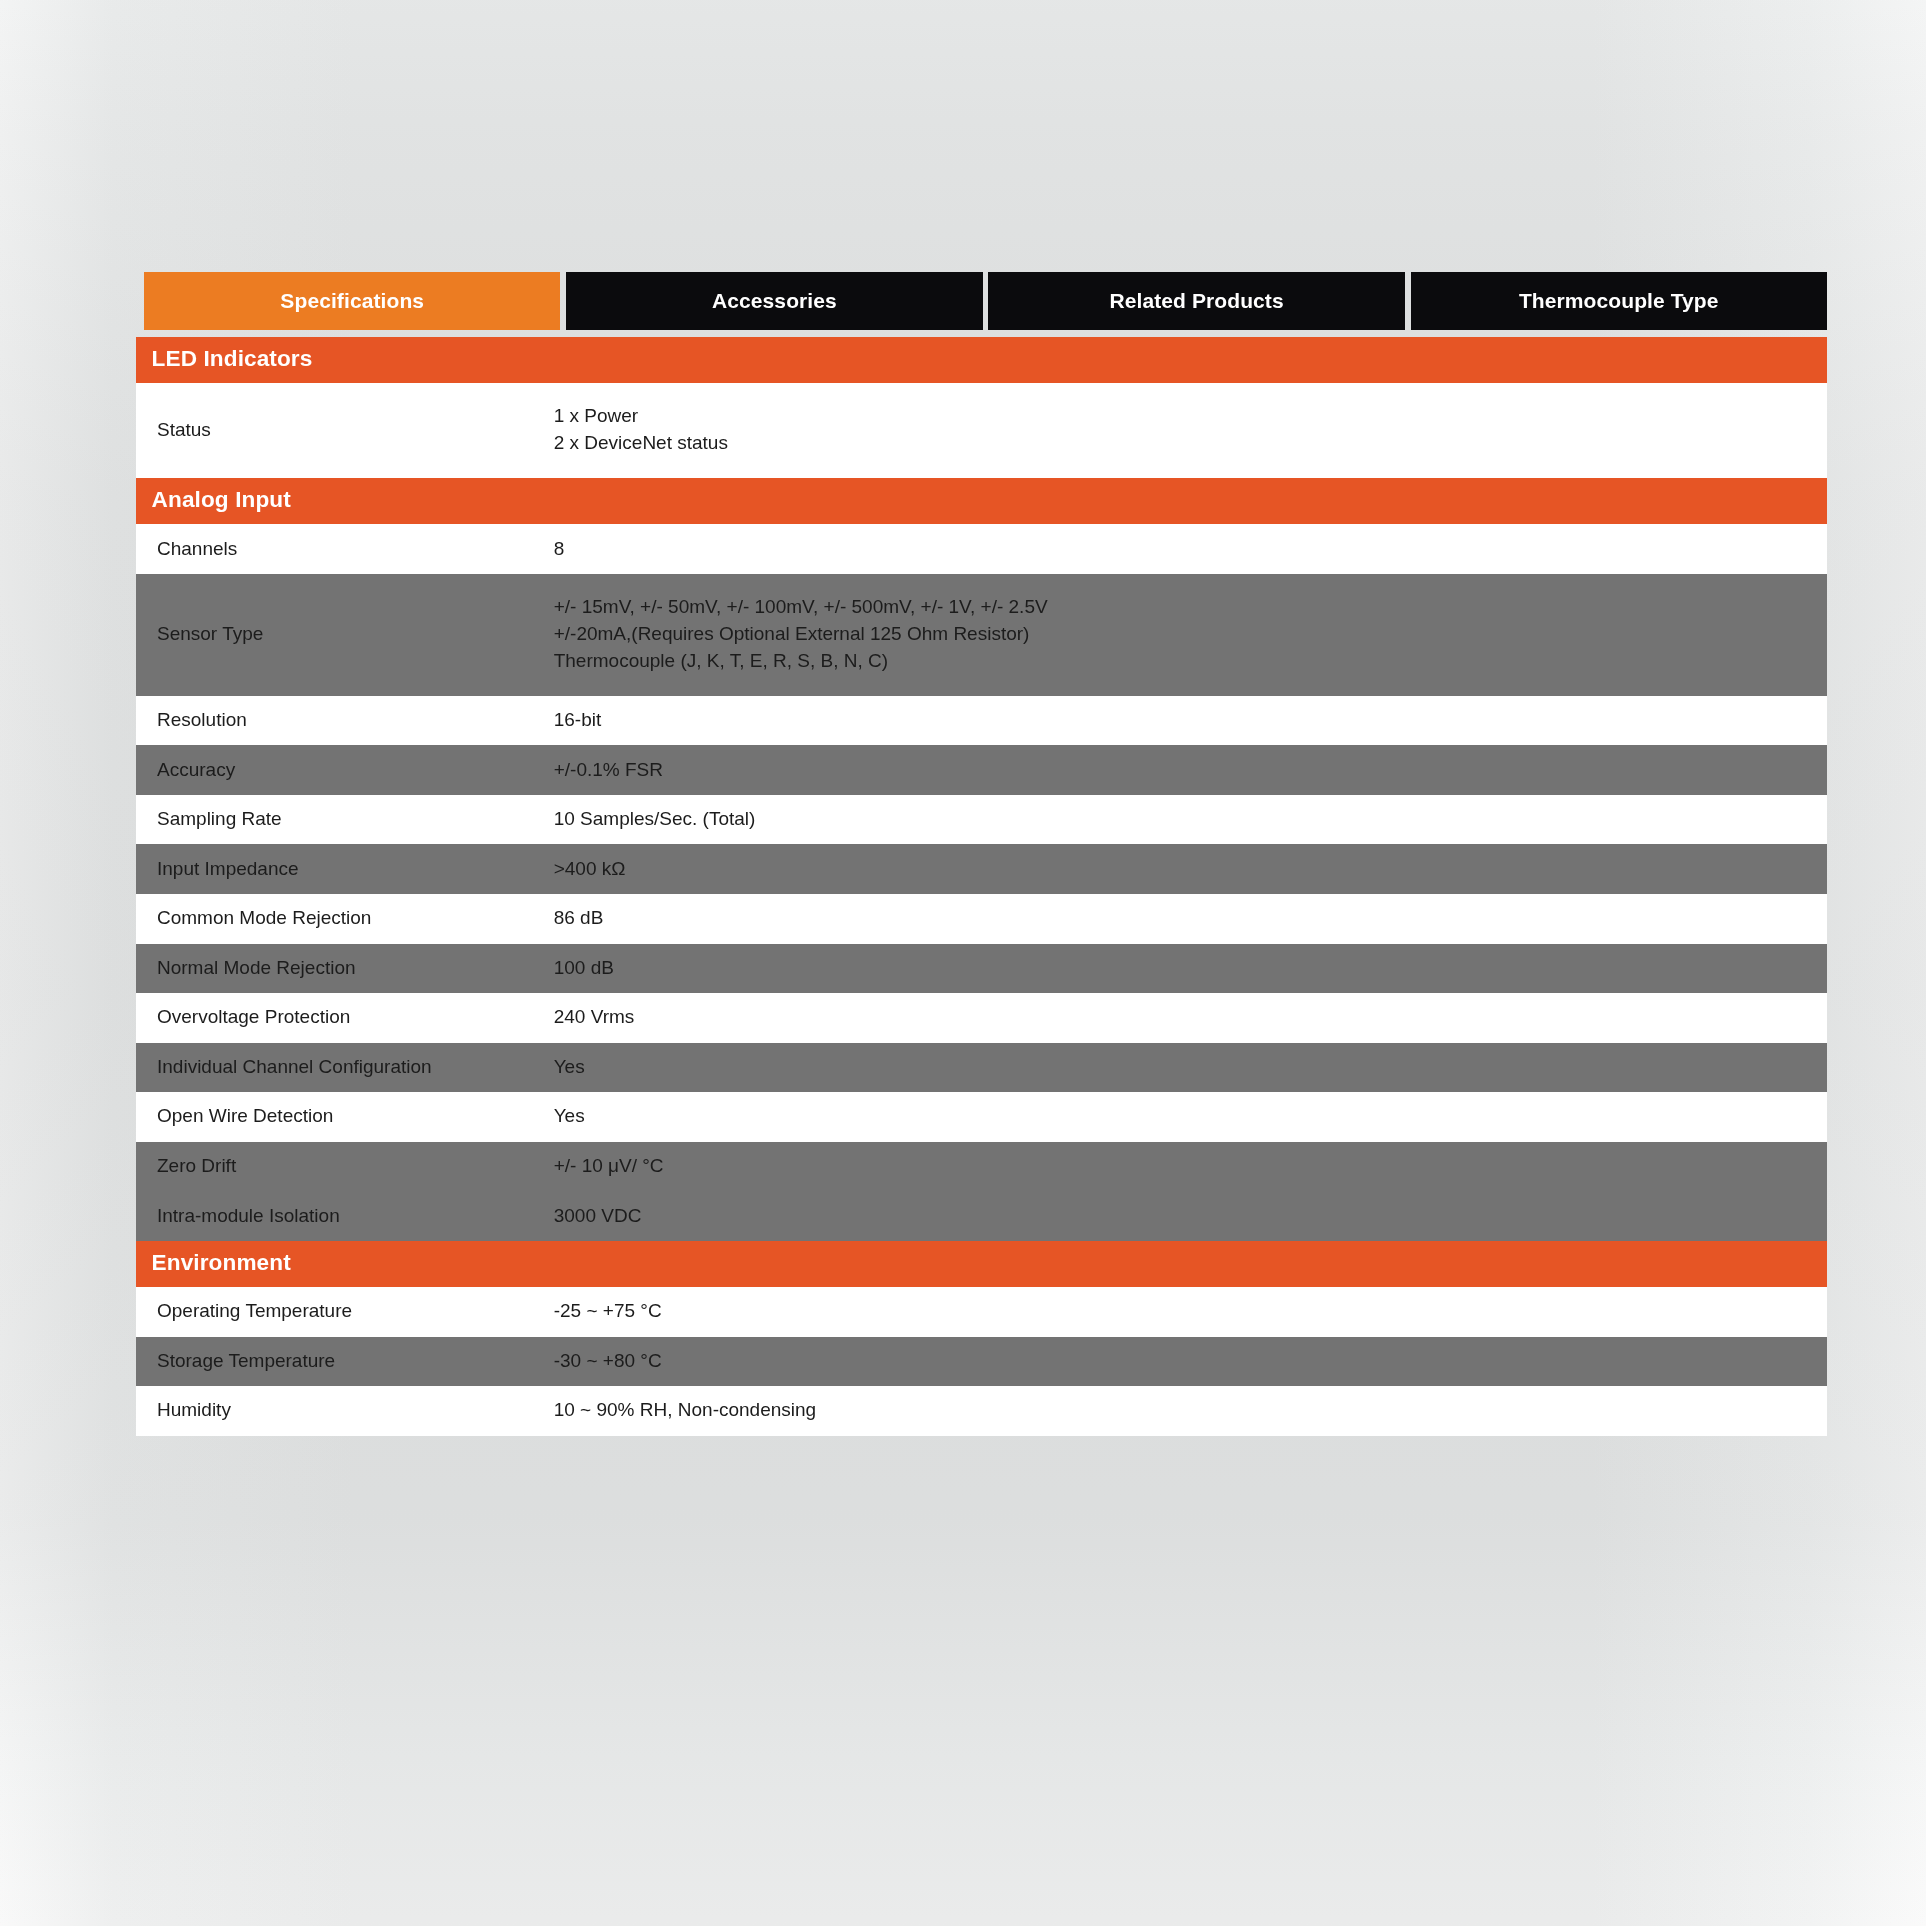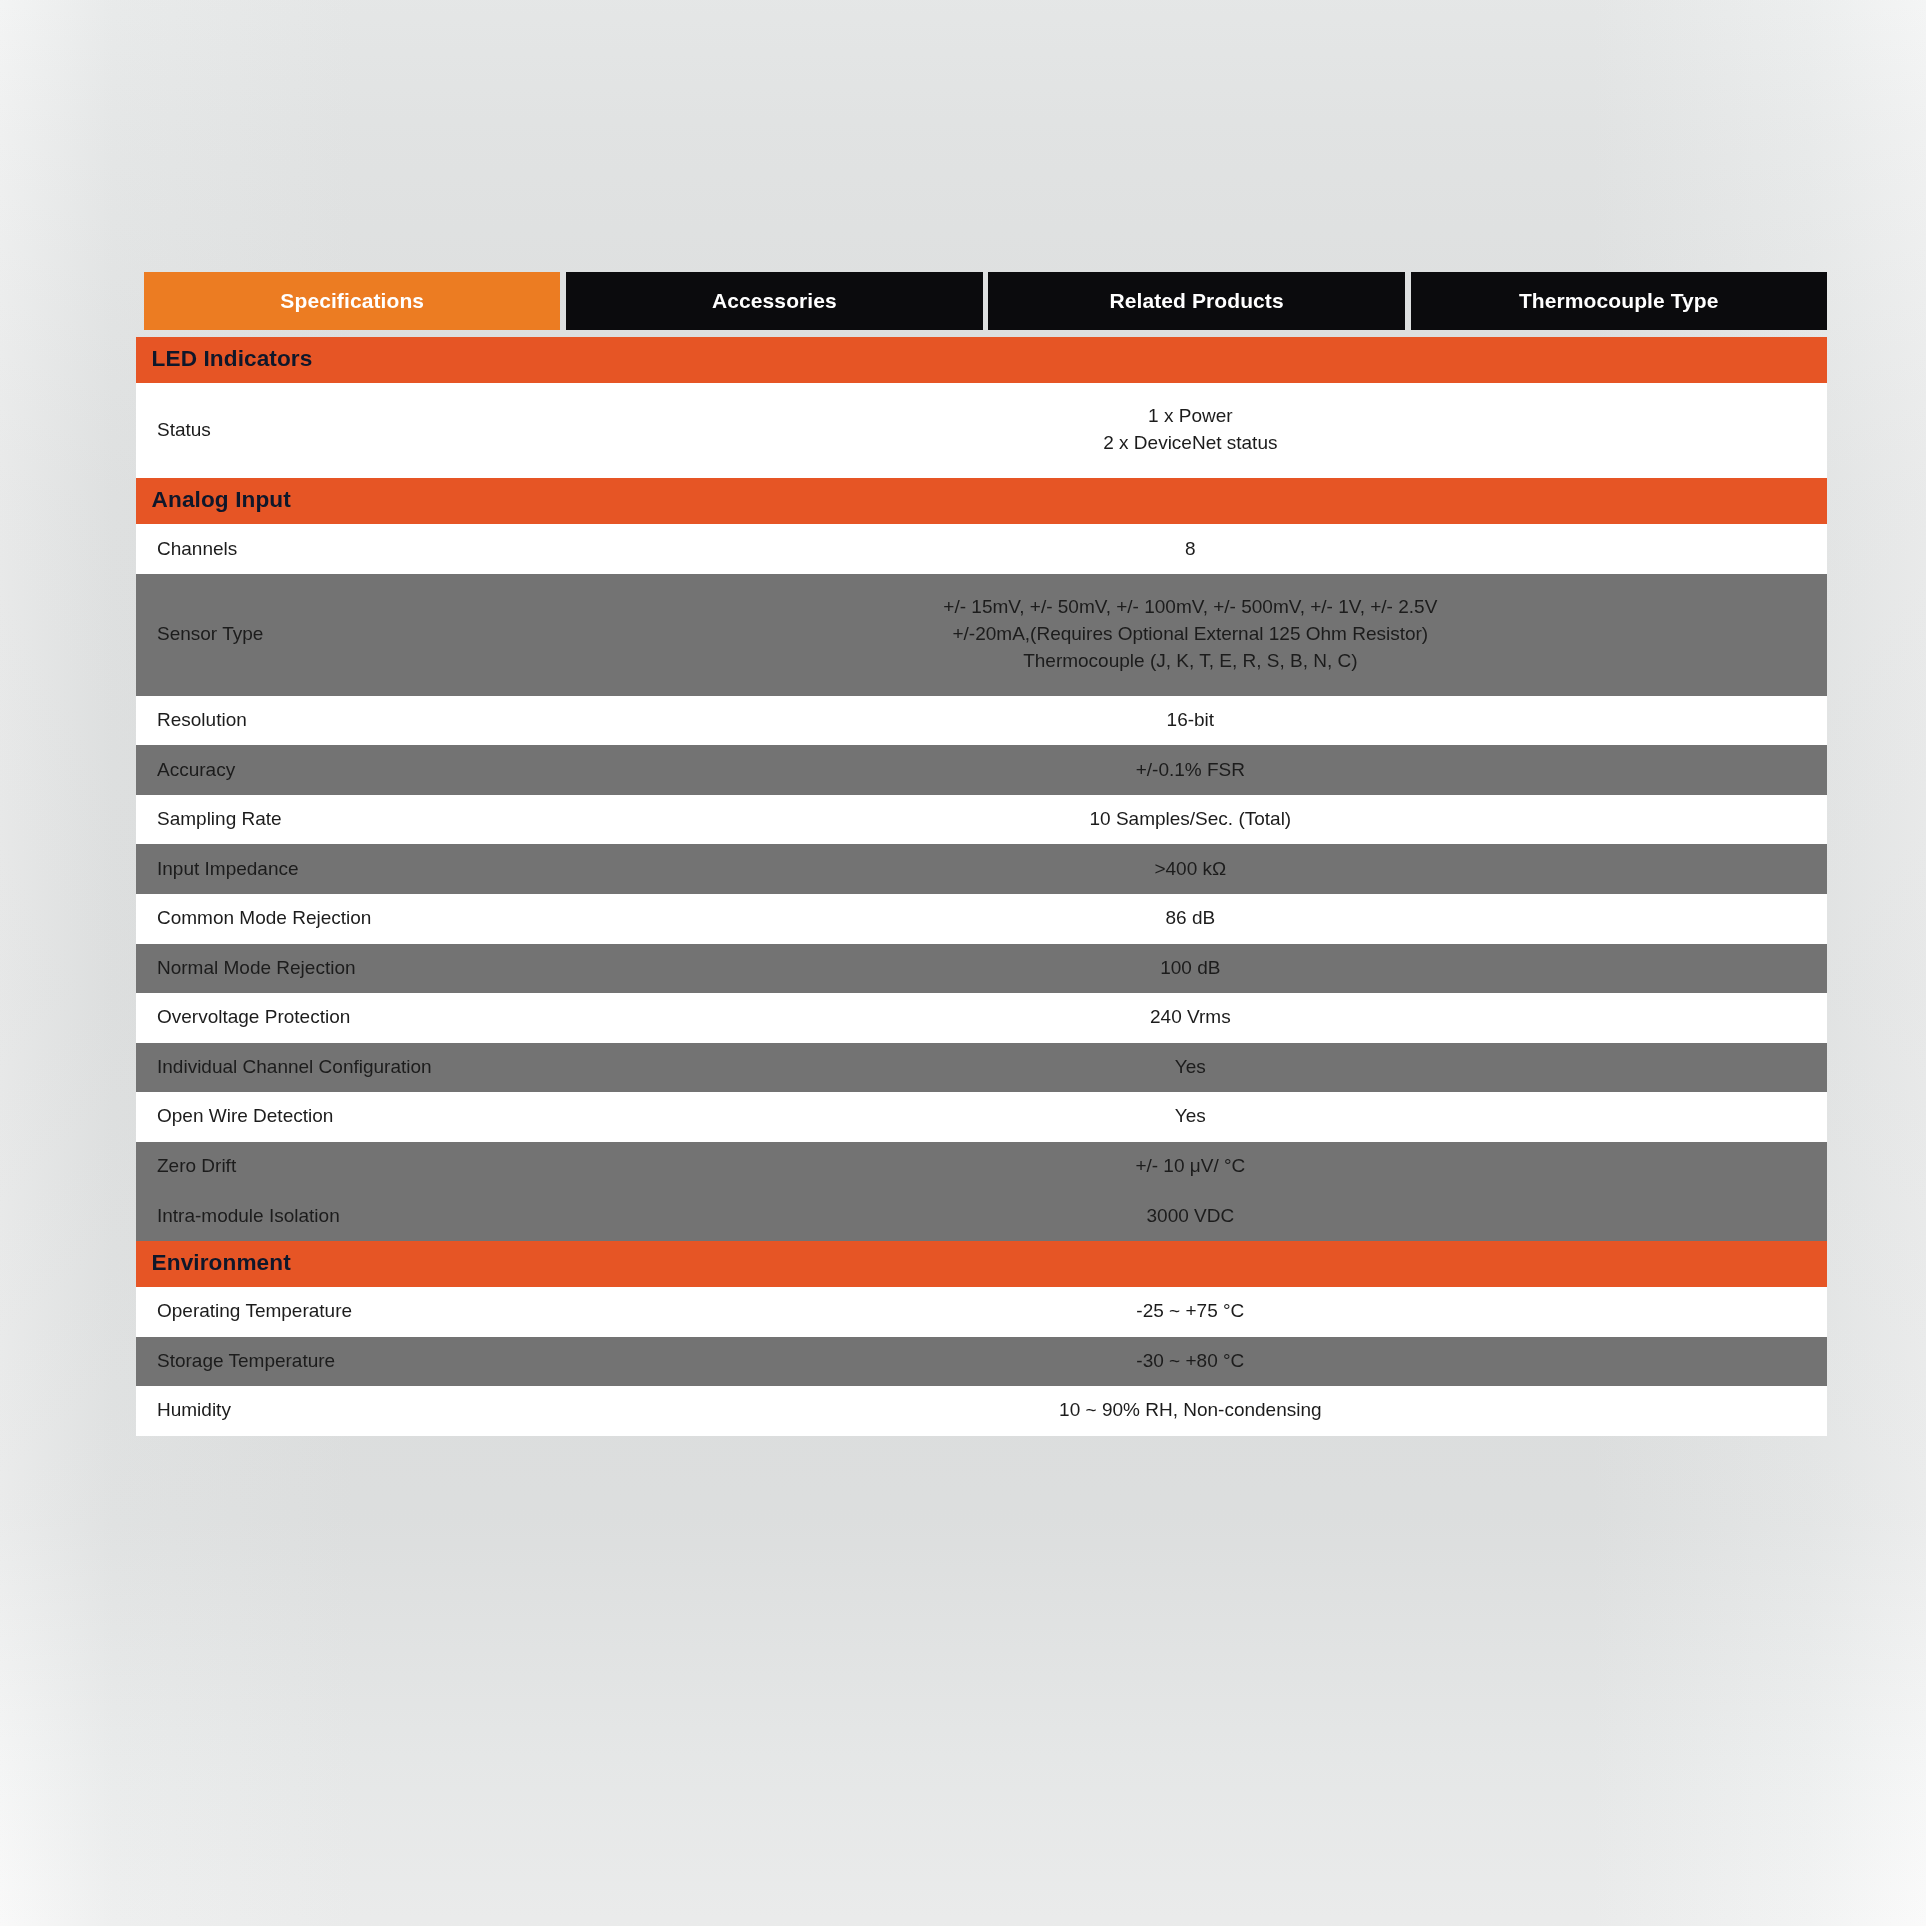--- a/index.html
+++ b/index.html
@@ -77,37 +77,37 @@
     border-collapse: collapse;
     margin-top: 7px;
     table-layout: fixed;
   }
 
   .spec-table col.c-label { width: 412px; }
   .spec-table col.c-value { width: auto; }
 
   .section-head td {
     background: #e65525;
-    color: #0f172a;
+    color: #ffffff;
     font-size: 22.6px;
     font-weight: bold;
     padding: 10px 0 11.3px 15.6px;
     letter-spacing: 0.1px;
     line-height: 1.1;
   }
 
   .spec-row td {
     font-size: 19px;
     color: #1c1c1c;
     line-height: 1.42;
     vertical-align: middle;
     padding: 11.3px 0;
   }
   .spec-row td.k { padding-left: 21px; }
-  .spec-row td.v { padding-left: 5.7px; text-align: center; }
+  .spec-row td.v { padding-left: 5.7px; }
 
   .spec-row.odd  td { background: #ffffff; }
   .spec-row.even td { background: #737373; }
 
   .spec-row.tall td { padding-top: 20px; padding-bottom: 21px; }
 
   .vline { display: block; }
 </style>
 </head>
 <body>

